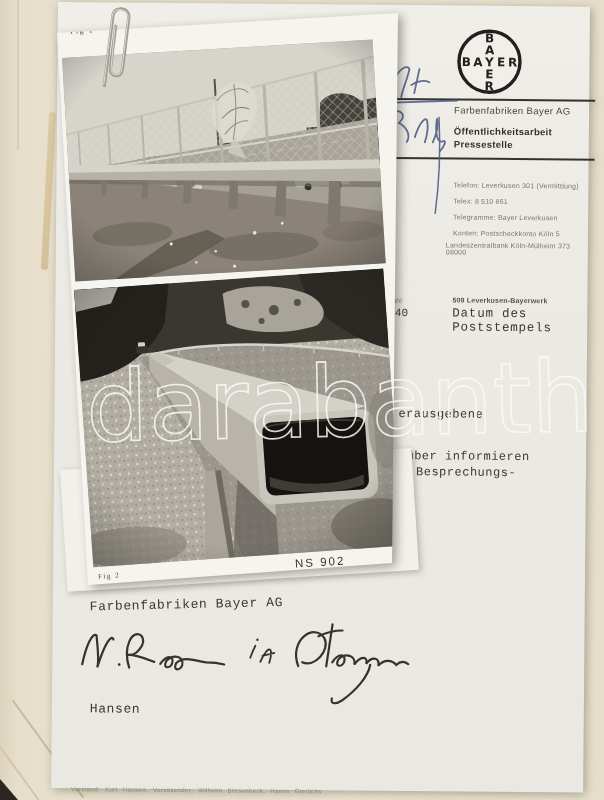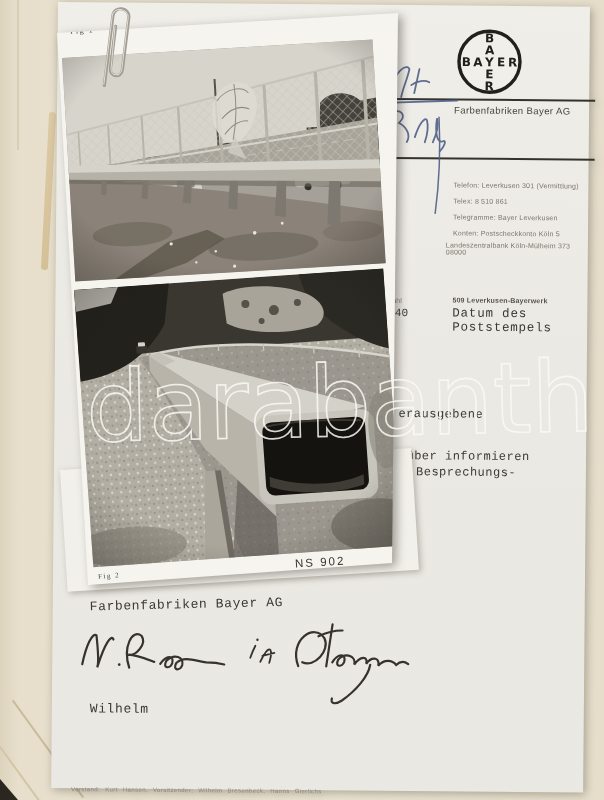--- a/index.html
+++ b/index.html
@@ -71,20 +71,24 @@
         <text x="58.2" y="39.5">R</text>
         <text x="35" y="15.5">B</text>
         <text x="35" y="27.5">A</text>
         <text x="35" y="51.5">E</text>
         <text x="35" y="63.5">R</text>
       </g>
     </svg>
 
     <div class="abs rule" style="left:334px;top:93px;width:204px"></div>
     <div class="abs lh-company" style="left:397px;top:99px">Farbenfabriken Bayer AG</div>
+    <div class="abs lh-dept" style="left:397px;top:119px">
+      <div>Öffentlichkeitsarbeit</div>
+      <div>Pressestelle</div>
+    </div>
     <div class="abs rule" style="left:334px;top:152px;width:204px"></div>
 
     <div class="abs lh-contact" style="left:397px;top:176px">Telefon: Leverkusen 301 (Vermittlung)</div>
     <div class="abs lh-contact" style="left:397px;top:192px">Telex: 8 510 861</div>
     <div class="abs lh-contact" style="left:397px;top:208px">Telegramme: Bayer Leverkusen</div>
     <div class="abs lh-contact" style="left:397px;top:224px">Konten: Postscheckkonto Köln 5</div>
     <div class="abs lh-contact" style="left:390px;top:236px">Landeszentralbank Köln-Mülheim 373 08000</div>
 
     <div class="abs lh-city" style="left:397px;top:291px">509 Leverkusen-Bayerwerk</div>
     <div class="abs tiny-grey" style="left:337px;top:292px">ahl</div>
@@ -119,21 +123,21 @@
         <path d="M86,59 C92,50 100,50 98,58 C96,64 88,64 92,56 C100,48 110,52 108,60 C106,66 98,66 102,58 C110,50 122,56 132,57 C140,57 146,58 150,59"></path>
         <path d="M176,52 C178,46 180,42 181,40 M186,56 C190,47 194,42 196,44 C198,48 196,53 195,57 M188,50 L200,47" stroke-width="1.8"></path>
         <circle cx="183" cy="34" r="1.2" fill="#26231f" stroke="none"></circle>
         <path d="M224,60 C214,34 240,16 250,32 C256,44 240,62 228,56"></path>
         <path d="M258,18 C256,32 254,46 252,60 M244,30 C252,26 262,24 268,24"></path>
         <path d="M258,56 C264,46 272,47 270,55 C268,61 260,61 264,53 C272,45 282,50 280,58 C286,49 294,49 292,57 C298,49 306,51 304,59 C310,52 318,53 322,58 C326,54 330,54 334,57"></path>
         <path d="M296,58 C294,70 282,84 268,94 C262,98 256,98 258,92"></path>
       </g>
     </svg>
 
-    <div class="abs mono" style="left:38px;top:699px;font-size:13px;letter-spacing:.6px">Wilhelm</div>
+    <div class="abs mono" style="left:38px;top:699px;font-size:13px;letter-spacing:.6px">Hansen</div>
 
     <div class="abs footer-line" style="left:20px;top:784px">Vorstand: Kurt Hansen, Vorsitzender; Wilhelm Bresenbeck, Hanns Gierlichs</div>
   </div>
   </div>
 
   <div class="abs mid-sheet-wrap">
     <div class="abs mid-sheet">
       <div class="abs mono graben">Graben</div>
     </div>
   </div>

